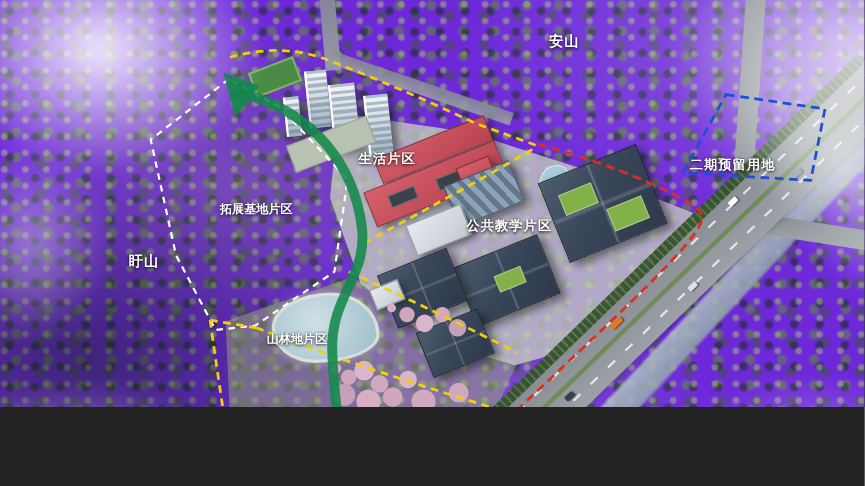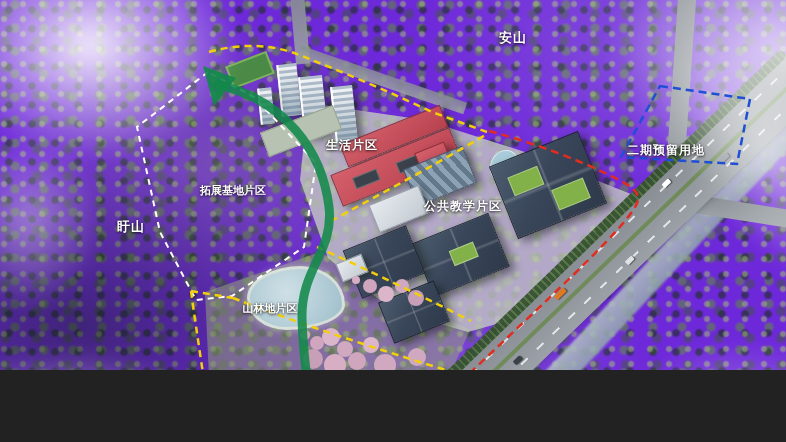--- a/index.html
+++ b/index.html
@@ -207,17 +207,17 @@
     <path d="M660 86 L750 99 L737 164 L621 157 Z" fill="none" stroke-width="2.5" stroke-dasharray="8 5" stroke="#1e4fd6"></path>
     <path d="M216 84 C285 100 322 150 329 207 C334 252 301 268 302 318 C303 352 306 372 309 394" fill="none" stroke-width="9" opacity="0.88" stroke-linecap="butt" stroke="#12894a"></path>
     <path d="M203 66 L236 78 L214 106 Z" opacity="0.92" fill="#12894a"></path>
     <path d="M311 421 L292 388 L326 391 Z" opacity="0.92" fill="#12894a"></path>
   </svg>
 
   <div class="lbl big" style="left:513px;top:38px;">安山</div>
   <div class="lbl" style="left:666px;top:117px;margin-top:33px;">二期预留用地</div>
   <div class="lbl" style="left:352px;top:133px;margin-top:12px;">生活片区</div>
   <div class="lbl small" style="left:233px;top:190px;">拓展基地片区</div>
-  <div class="lbl big" style="left:131px;top:227px;">盱山</div>
+  <div class="lbl big" style="left:131px;top:238px;">盱山</div>
   <div class="lbl" style="left:463px;top:206px;">公共教学片区</div>
   <div class="lbl small" style="left:270px;top:308px;">山林地片区</div>
 
 </div>
 
 </body></html>

